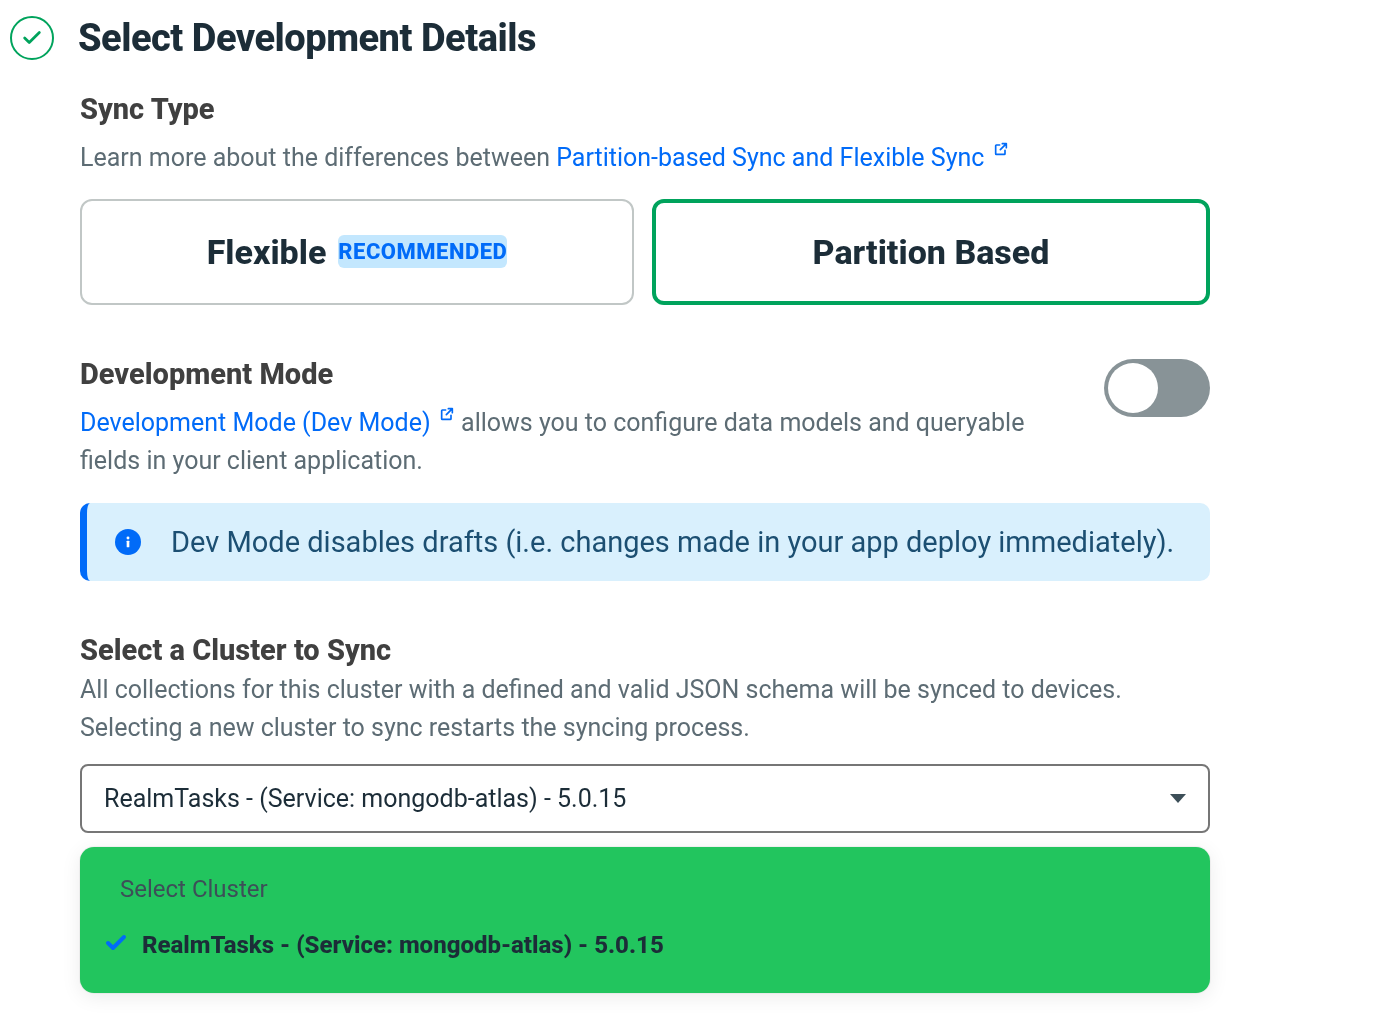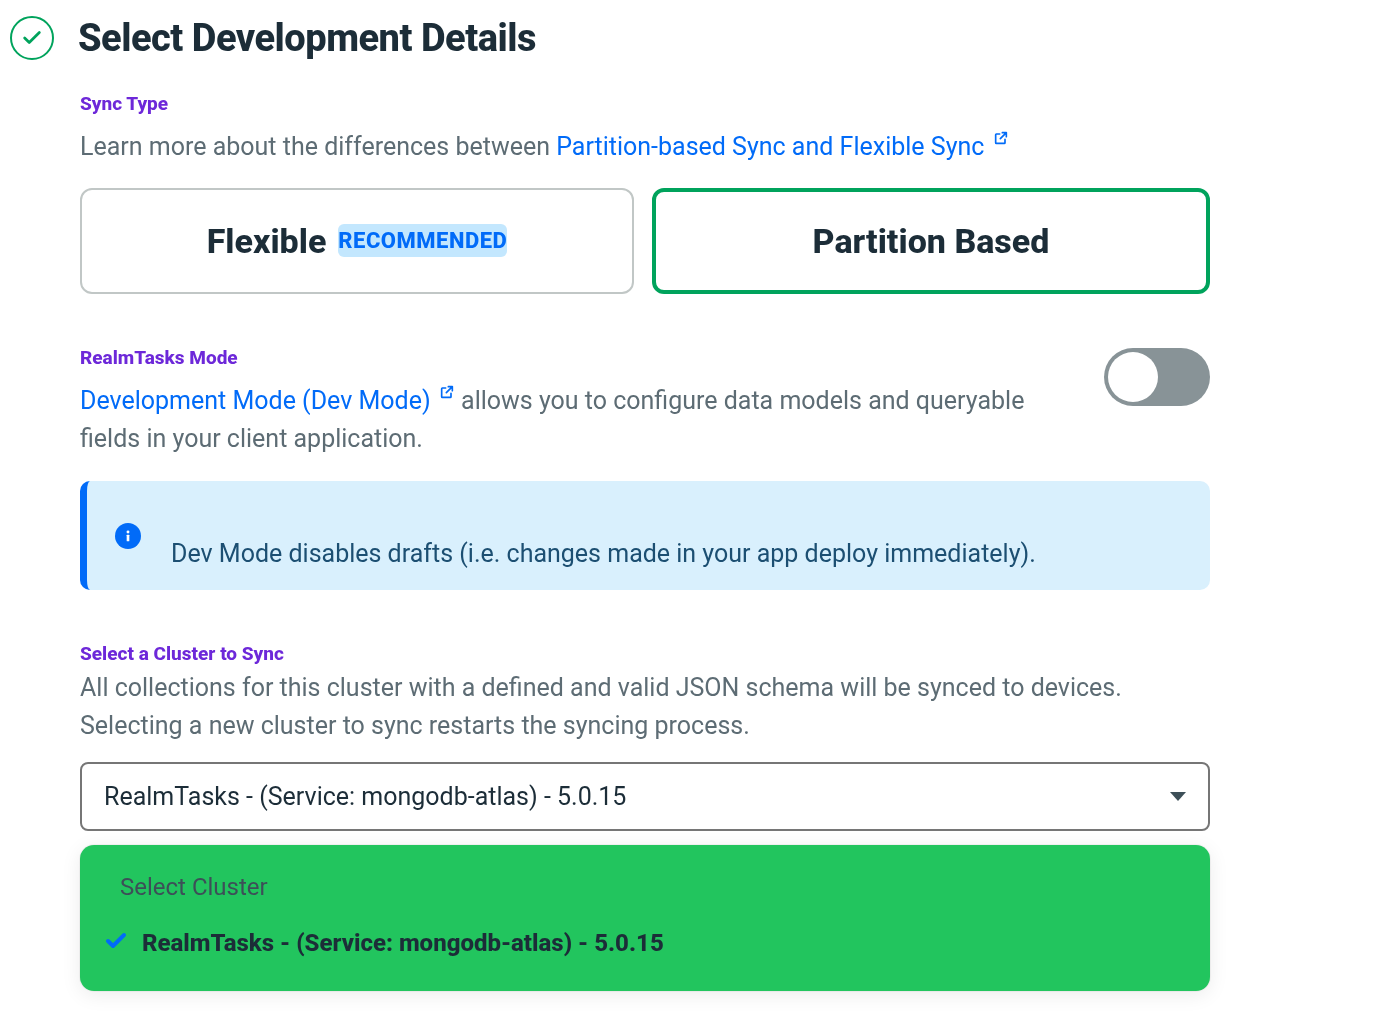--- a/index.html
+++ b/index.html
@@ -34,23 +34,23 @@
     color: #1c2d38;
     letter-spacing: -0.5px;
   }
   .content {
     padding-left: 70px;
     padding-right: 70px;
     max-width: 1270px;
   }
   .section { margin-bottom: 52px; }
   .section-title {
-    font-size: 19px;
-    font-weight: 800;
-    color: #6d28d9;
+    font-size: 29px;
+    font-weight: 800;
+    color: #404040;
     margin-bottom: 4px;
   }
   .desc-text {
     font-size: 25px;
     color: #5d6c74;
     line-height: 1.5;
   }
   .link {
     color: #016bf8;
     text-decoration: none;
@@ -137,23 +137,22 @@
     width: 26px;
     height: 26px;
     border-radius: 50%;
     background: #016bf8;
     display: flex;
     align-items: center;
     justify-content: center;
     flex-shrink: 0;
   }
   .info-banner-text {
-    font-size: 25px;
+    font-size: 29px;
     color: #1c4f72;
-    margin-top: 36px;
   }
   .cluster-select {
     width: 100%;
     border: 2px solid #767676;
     border-radius: 8px;
     padding: 18px 22px;
     display: flex;
     align-items: center;
     justify-content: space-between;
     margin-top: 18px;
@@ -233,21 +232,21 @@
       </div>
       <div class="sync-option selected">
         <span class="sync-option-label">Partition Based</span>
       </div>
     </div>
   </div>
 
   <div class="section">
     <div class="devmode-row">
       <div class="devmode-text">
-        <div class="section-title">RealmTasks Mode</div>
+        <div class="section-title">Development Mode</div>
         <div class="desc-text">
           <a class="link" href="#"><span>Development Mode (Dev Mode)</span>
             <span class="ext-icon">
               <svg width="16" height="16" viewBox="0 0 24 24" fill="none">
                 <path d="M14 4h6v6M20 4l-9 9M18 14v5a1 1 0 01-1 1H5a1 1 0 01-1-1V7a1 1 0 011-1h5" stroke="#016bf8" stroke-width="2.5" stroke-linecap="round" stroke-linejoin="round"></path>
               </svg>
             </span></a>
           <span> allows you to configure data models and queryable fields in your client application.</span>
         </div>
       </div>

